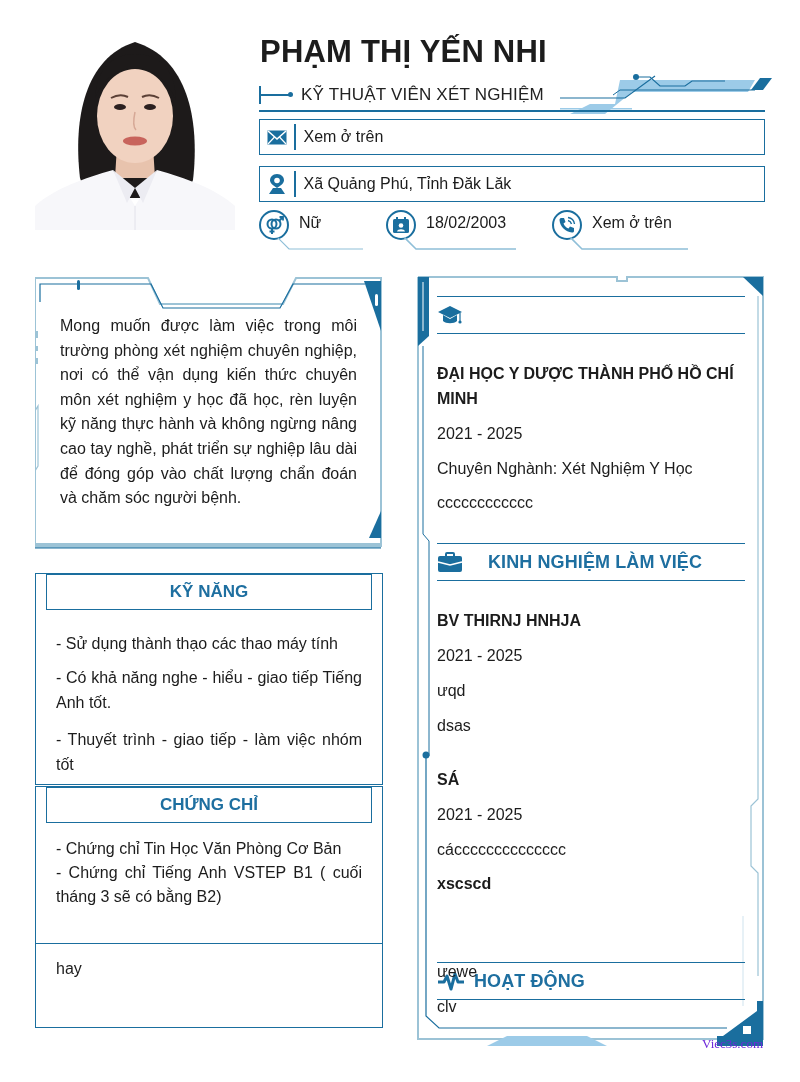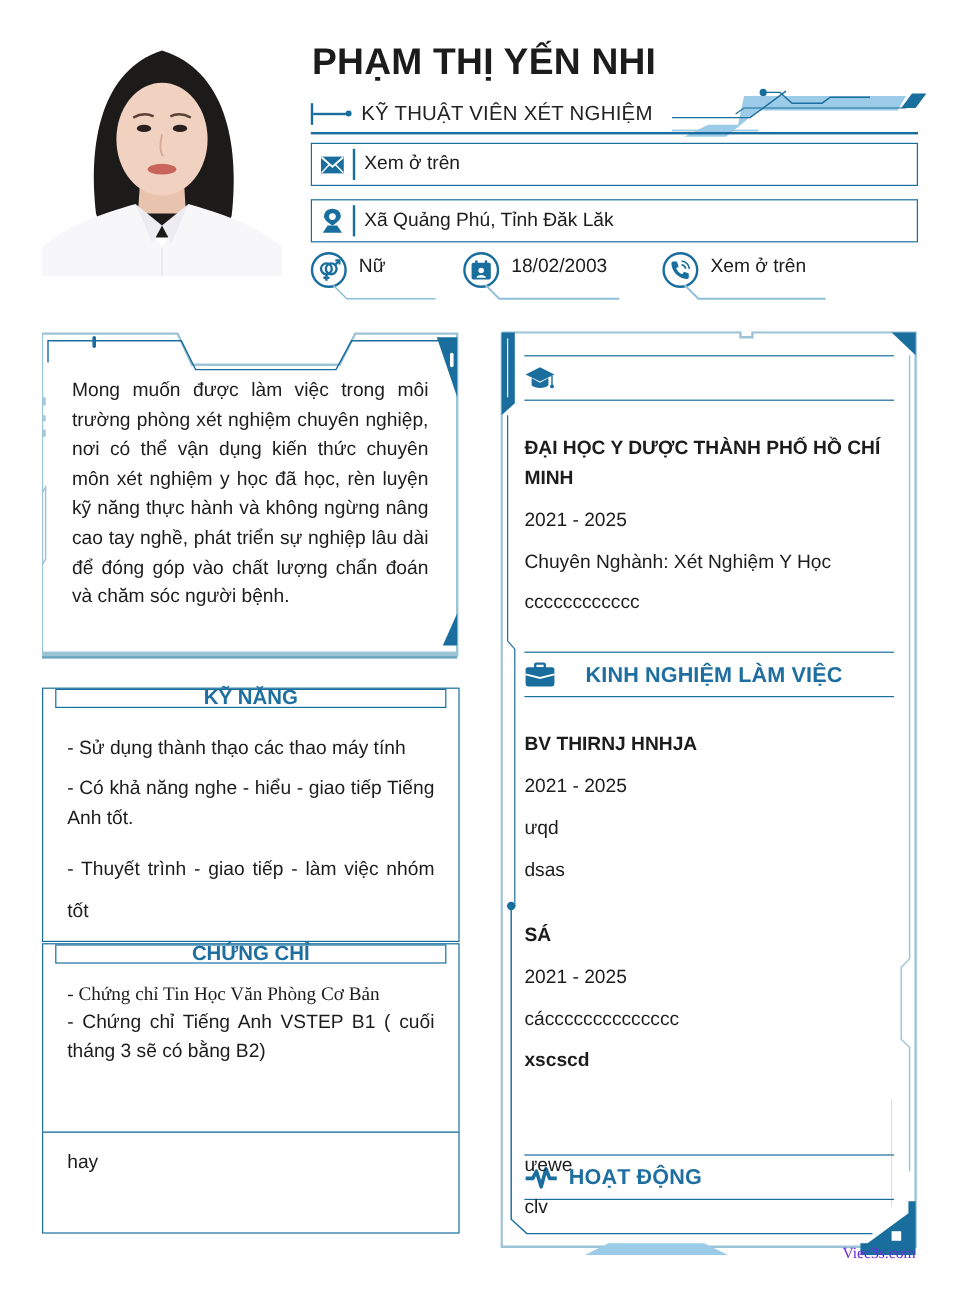--- a/index.html
+++ b/index.html
@@ -28,21 +28,21 @@
   .mini .circ { position: absolute; left: 0; top: 0; width: 30px; height: 30px; border-radius: 50%; border: 2px solid #1a6e9e; display: flex; align-items: center; justify-content: center; background: #fff; }
   .mini .mval { position: absolute; left: 40px; top: 4px; font-size: 16px; color: #1c1c1c; white-space: nowrap; }
   .mini .uline { position: absolute; top: 27px; left: 18px; height: 14px; }
 
   
   .objective { position: absolute; left: 35px; top: 276px; width: 348px; height: 276px; }
   .objective svg.frame { position: absolute; left: 0; top: 0; width: 348px; height: 276px; }
   .objective .text { position: absolute; left: 25px; top: 38px; width: 297px; font-size: 16px; line-height: 24.6px; text-align: justify; color: #1c1c1c; }
 
   .lbox { position: absolute; left: 35px; width: 348px; border: 1.5px solid #1a6e9e; background: #fff; }
-  .lbox .lhead { margin: 0 10px; height: 16px; border: 1.5px solid #1a6e9e; display: flex; justify-content: center; align-items: center; font-size: 17px; font-weight: 700; color: #1e6fa0; }
+  .lbox .lhead { margin: 0 10px; height: 36px; border: 1.5px solid #1a6e9e; display: flex; justify-content: center; align-items: center; font-size: 17px; font-weight: 700; color: #1e6fa0; }
   .lbox .lbody { padding: 0 20px; font-size: 16px; color: #1c1c1c; }
   .lbox .lbody p { text-align: justify; }
 
   
   .rpanel { position: absolute; left: 417px; top: 276px; width: 349px; height: 770px; }
   .rpanel svg.frame { position: absolute; left: 0; top: 0; width: 349px; height: 770px; }
 
   .sec-head { position: absolute; left: 437px; width: 308px; height: 38px; border-top: 1.5px solid #1a6e9e; border-bottom: 1.5px solid #1a6e9e; display: flex; align-items: center; }
   .sec-head .sic { width: 30px; height: 24px; display: flex; align-items: center; }
   .sec-head .stitle { margin-left: 7px; font-size: 18px; font-weight: 700; color: #1e6fa0; letter-spacing: 0.1px; }
@@ -196,28 +196,28 @@
     <polyline points="0,135 3,130 3,190 0,195" stroke="#9cc3d6" stroke-width="1.2" fill="none"></polyline>
   </svg>
   <div class="text">Mong muốn được làm việc trong môi trường phòng xét nghiệm chuyên nghiệp, nơi có thể vận dụng kiến thức chuyên môn xét nghiệm y học đã học, rèn luyện kỹ năng thực hành và không ngừng nâng cao tay nghề, phát triển sự nghiệp lâu dài để đóng góp vào chất lượng chẩn đoán và chăm sóc người bệnh.</div>
 </div>
 
 <div class="lbox" style="top:573px; height:212px;">
   <div class="lhead" style="margin-top:0;">KỸ NĂNG</div>
   <div class="lbody" style="padding-top:21px;">
     <p style="line-height:25px; margin-bottom:9px;">- Sử dụng thành thạo các thao máy tính</p>
     <p style="line-height:25px; margin-bottom:9px;">- Có khả năng nghe - hiểu - giao tiếp Tiếng Anh tốt.</p>
-    <p style="line-height:35px;margin-top:12px;">- Thuyết trình - giao tiếp - làm việc nhóm tốt</p>
+    <p style="line-height:25px;margin-top:12px;">- Thuyết trình - giao tiếp - làm việc nhóm tốt</p>
   </div>
 </div>
 
 <div class="lbox" style="top:786px; height:158px;">
   <div class="lhead">CHỨNG CHỈ</div>
   <div class="lbody" style="padding-top:14px;">
-    <p style="line-height:24px;font-family:Liberation Serif, serif;">- Chứng chỉ Tin Học Văn Phòng Cơ Bản</p>
+    <p style="line-height:24px;">- Chứng chỉ Tin Học Văn Phòng Cơ Bản</p>
     <p style="line-height:24px;">- Chứng chỉ Tiếng Anh VSTEP B1 ( cuối tháng 3 sẽ có bằng B2)</p>
   </div>
 </div>
 
 <div class="lbox" style="top:943px; height:85px;">
   <div class="lbody" style="padding-top:16px;">
     <p>hay</p>
   </div>
 </div>
 

